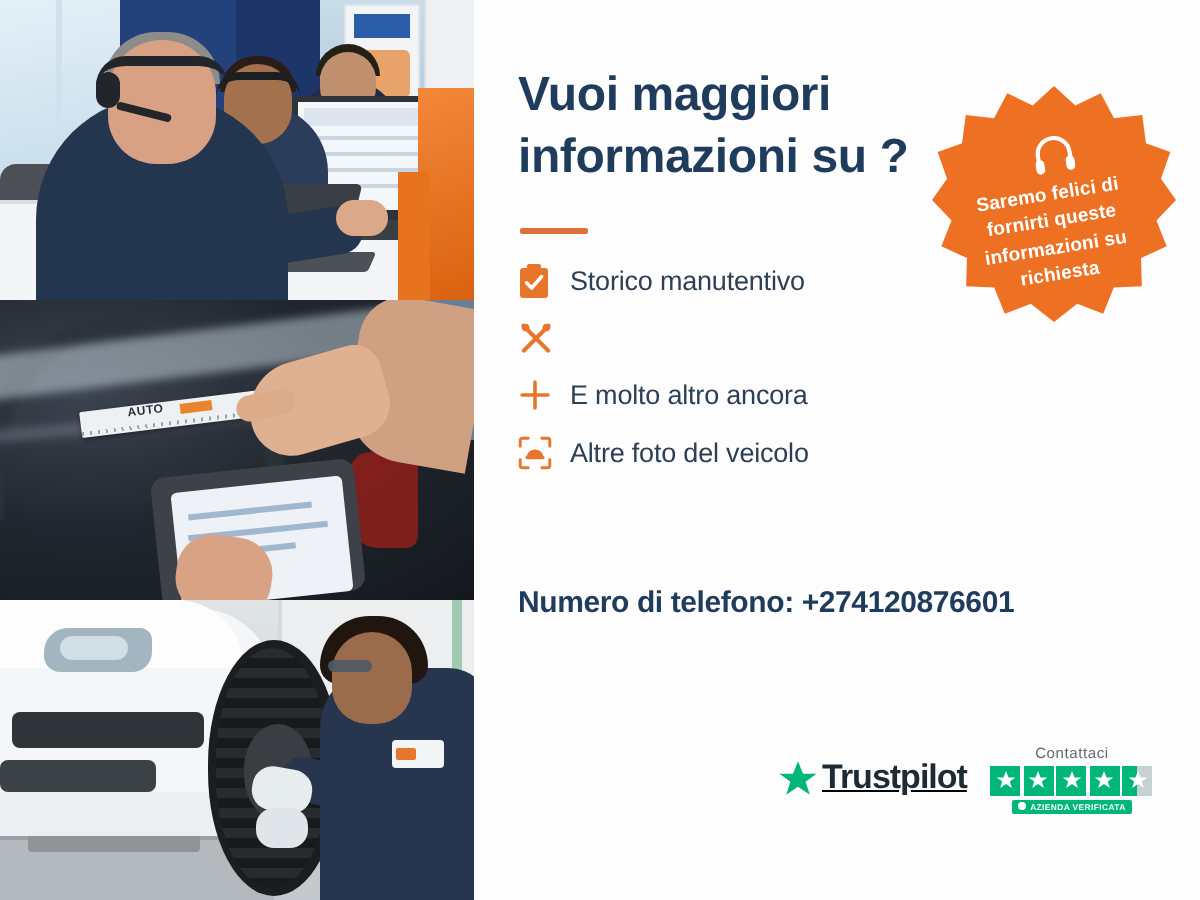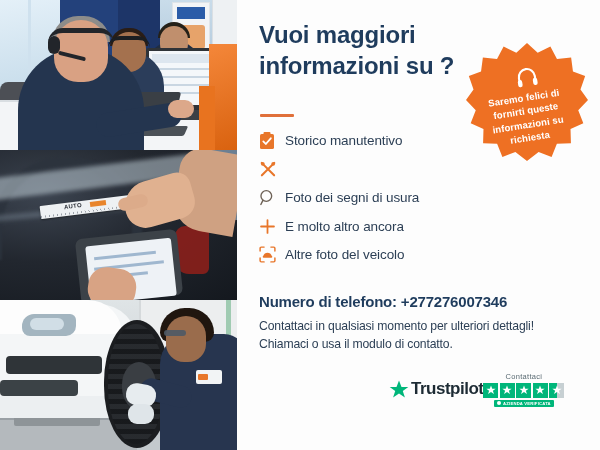--- a/index.html
+++ b/index.html
@@ -114,21 +114,21 @@
   .p3 .bench{position:absolute;left:0;bottom:0;width:237px;height:34px;background:#b4b9bd;}
   .p3 .bench2{position:absolute;left:0;bottom:30px;width:237px;height:8px;background:#9aa0a5;}
   .p3 .lift{position:absolute;left:14px;bottom:24px;width:86px;height:16px;background:#8e9498;border-radius:2px;}
   .p3 .cab{position:absolute;right:30px;bottom:0;width:70px;height:46px;background:#c3c9cd;border-top:2px solid #aeb4b8;}
   .p3 .cabline{position:absolute;right:30px;bottom:22px;width:70px;height:2px;background:#aab0b4;}
 
   
   .content{position:relative;flex:1;height:450px;background:#fdfdfd;padding:0;}
 
   .headline{
-    position:absolute;left:22px;top:20px;width:210px;
+    position:absolute;left:22px;top:33px;width:210px;
     font-size:24px;line-height:1.28;font-weight:bold;color:#1f3c5d;
     letter-spacing:-.2px;
   }
   .rule{position:absolute;left:23px;top:114px;width:34px;height:3px;background:#e0703a;border-radius:1px;}
 
   
   .burst{
     position:absolute;left:229px;top:41px;width:122px;height:122px;
   }
   .burst svg{position:absolute;inset:0;}
@@ -149,21 +149,21 @@
   .fico{width:26px;height:20px;flex:0 0 26px;display:flex;align-items:center;justify-content:flex-start;}
   .flabel{font-size:13.5px;color:#2c3f55;letter-spacing:-.1px;white-space:nowrap;}
 
   
   .phone{position:absolute;left:22px;top:293px;font-size:15px;font-weight:bold;color:#1f3c5d;letter-spacing:-.2px;}
   .sub1{position:absolute;left:22px;top:319px;font-size:12.2px;color:#2c3f55;letter-spacing:-.15px;}
   .sub2{position:absolute;left:22px;top:337px;font-size:12.2px;color:#2c3f55;letter-spacing:-.15px;}
 
   
   .tp{position:absolute;left:152px;top:372px;display:flex;align-items:center;}
-  .tp-logo{display:flex;align-items:center;margin-right:0;}
+  .tp-logo{display:flex;align-items:center;margin-right:12px;text-decoration:underline;}
   .tp-name{font-size:17px;font-weight:bold;color:#1d2b34;letter-spacing:-.5px;margin-left:2px;}
   .tp-right{display:flex;flex-direction:column;align-items:center;}
   .tp-excellent{font-size:7.5px;color:#5a6b73;letter-spacing:.3px;margin-bottom:1.5px;}
   .stars{display:flex;gap:1.5px;}
   .star{width:15px;height:15px;background:#00b67a;display:flex;align-items:center;justify-content:center;}
   .star.half{background:linear-gradient(90deg,#00b67a 50%,#c7d0d3 50%);}
   .tp-verif{margin-top:2px;background:#00b67a;border-radius:1px;padding:1px 3px;display:flex;align-items:center;gap:2px;}
   .tp-verif span{font-size:4.2px;color:#fff;letter-spacing:.2px;font-weight:bold;}
   .vdot{width:4px;height:4px;border-radius:50%;background:#fff;}
 </style>
@@ -305,29 +305,20 @@
         <span class="fico">
           <svg width="18" height="18" viewBox="0 0 20 20">
             <path d="M3 3.2 L16.8 17" stroke="#e8762a" stroke-width="2.3" stroke-linecap="round"></path>
             <path d="M17 3.2 L3.2 17" stroke="#e8762a" stroke-width="2.3" stroke-linecap="round"></path>
             <circle cx="4.2" cy="4.2" r="2.1" fill="#e8762a"></circle>
             <circle cx="15.8" cy="4.2" r="2.1" fill="#e8762a"></circle>
           </svg>
         </span>
       </div>
 
-      <div class="frow">
-        <span class="fico">
-          <svg width="17" height="17" viewBox="0 0 20 20">
-            <circle cx="8.6" cy="8.2" r="6.3" fill="none" stroke="#6e6257" stroke-width="1.6"></circle>
-            <path d="M4.6 13.4 L2.2 18.2" stroke="#6e6257" stroke-width="1.7" stroke-linecap="round"></path>
-          </svg>
-        </span>
-        <span class="flabel">Foto dei segni di usura</span>
-      </div>
 
       <div class="frow">
         <span class="fico">
           <svg width="17" height="17" viewBox="0 0 20 20">
             <path d="M10 2.4 V17.6" stroke="#e8762a" stroke-width="2.1" stroke-linecap="round"></path>
             <path d="M2.4 10 H17.6" stroke="#e8762a" stroke-width="2.1" stroke-linecap="round"></path>
           </svg>
         </span>
         <span class="flabel">E molto altro ancora</span>
       </div>
@@ -341,23 +332,21 @@
             <path d="M6 18.7 H2.6 a1.3 1.3 0 0 1 -1.3 -1.3 V14" fill="none" stroke="#e8762a" stroke-width="1.7" stroke-linecap="round"></path>
             <path d="M5 12 q1.2 -4 5 -4 t5 4 z" fill="#e8762a"></path>
             <rect x="4.4" y="11.6" width="11.2" height="2.1" rx="1" fill="#e8762a"></rect>
           </svg>
         </span>
         <span class="flabel">Altre foto del veicolo</span>
       </div>
 
     </div>
 
-    <div class="phone">Numero di telefono: +277276007346</div>
-    <div class="sub1">Contattaci in qualsiasi momento per ulteriori dettagli!</div>
-    <div class="sub2">Chiamaci o usa il modulo di contatto.</div>
+    <div class="phone">Numero di telefono: +274120876601</div>
 
     <div class="tp">
       <div class="tp-logo">
         <svg width="20" height="19" viewBox="0 0 20 19">
           <path fill="#00b67a" d="M10 0.6 L12.5 6.9 L19.3 6.9 L13.8 10.9 L15.9 17.4 L10 13.4 L4.1 17.4 L6.2 10.9 L0.7 6.9 L7.5 6.9 Z"></path>
         </svg>
         <span class="tp-name">Trustpilot</span>
       </div>
       <div class="tp-right">
         <div class="tp-excellent">Contattaci</div>

